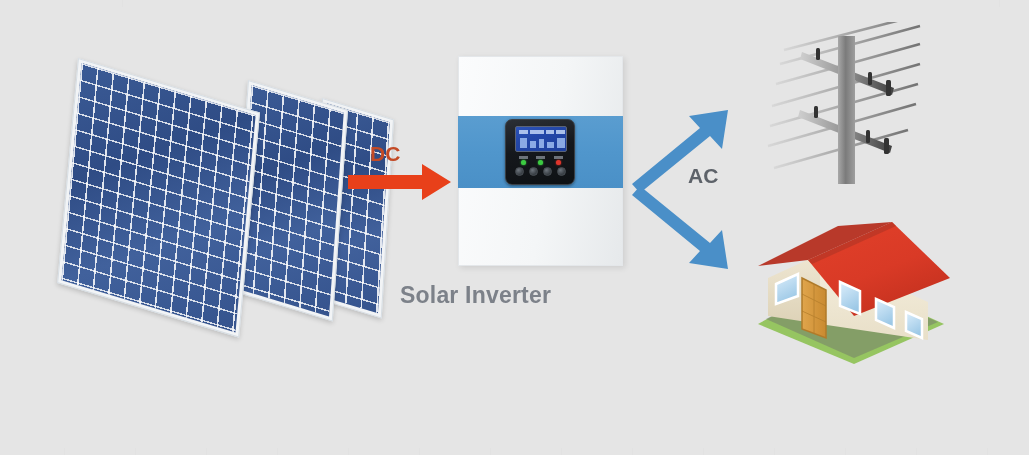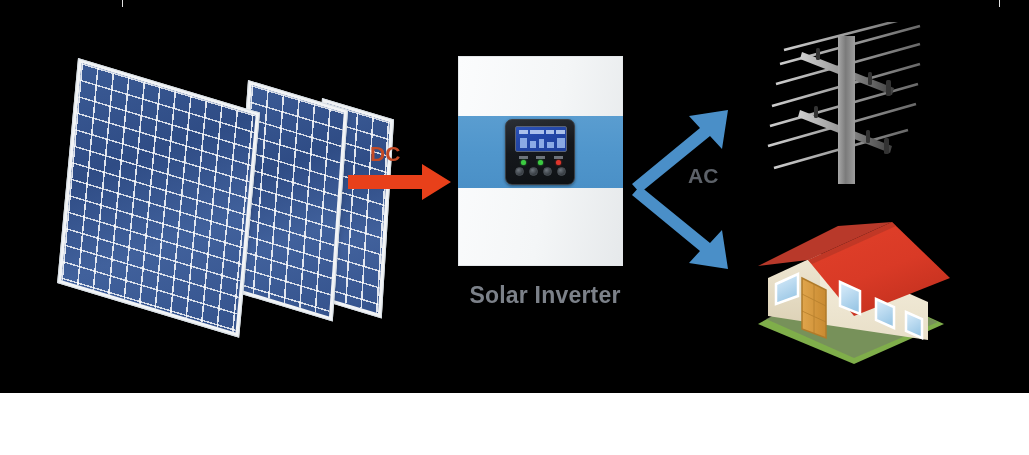--- a/index.html
+++ b/index.html
@@ -6,22 +6,22 @@
     margin: 0;
     padding: 0;
     background: #ffffff;
   }
   body {
     font-family: "Liberation Sans", sans-serif;
   }
   #canvas {
     position: relative;
     width: 1029px;
-    height: 393px;
-    background: #000000;
+    height: 455px;
+    background: #e5e5e5;
     overflow: hidden;
   }
 
   
   .tick {
     position: absolute;
     background: #e2e2e2;
     width: 1px;
     height: 7px;
   }
@@ -163,21 +163,20 @@
     border-radius: 50%;
     background: radial-gradient(circle at 35% 30%, #6e757d 0%, #3e444a 60%, #23272b 100%);
     border: 1px solid #4a5056;
     box-sizing: border-box;
   }
   #inverter-label {
     position: absolute;
     left: 400px;
     top: 282px;
     width: 290px;
-    text-align: center;
     font-size: 23px;
     font-weight: bold;
     color: #7c8189;
     letter-spacing: 0.2px;
   }
 
   
   .arrow-svg {
     position: absolute;
     overflow: visible;

